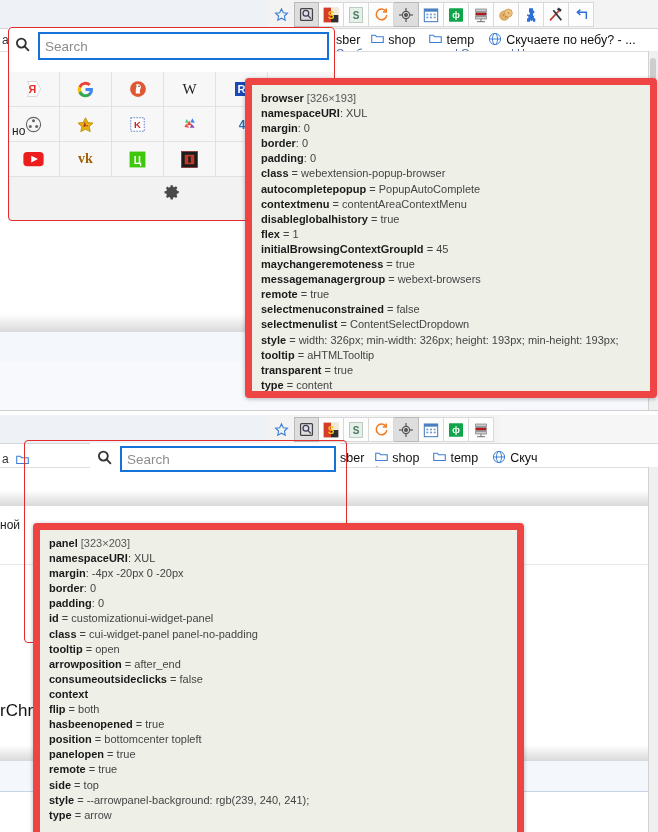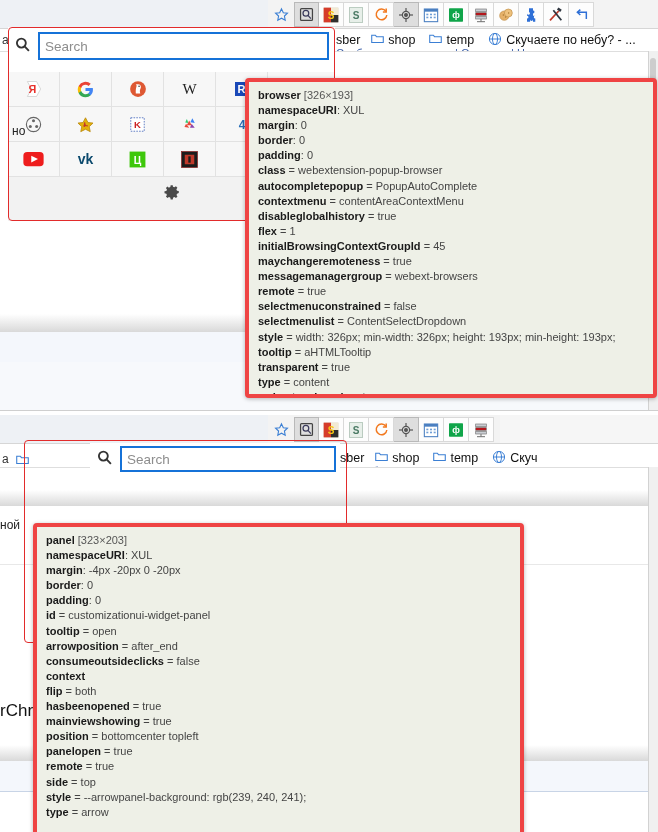--- a/index.html
+++ b/index.html
@@ -65,21 +65,21 @@
     background:#f7f7f7;
   }
   .gear-row{
     height:34px;display:flex;align-items:center;justify-content:center;
     background:#f2f2f2;
   }
 
   
   .infotip{
     background:#eef0e7;
-    border:4px solid #ef4444;
+    border:7px solid #ef4444;
     border-radius:4px;
     box-shadow:0 1px 4px rgba(0,0,0,.28);
     padding:6px 8px 7px 9px;
     box-sizing:border-box;
     font-size:11px;
     line-height:15.1px;
     color:#2b2b2b;
     overflow:hidden;
   }
   .infotip .ln{white-space:nowrap;}
@@ -329,21 +329,21 @@
     </div>
     <div class="eng-cell" style="border-right:none;"></div>
 
     <div class="eng-cell">
       <svg width="21" height="16" viewBox="0 0 28 20">
         <rect x="0.5" y="0.5" width="27" height="19" rx="5" fill="#ee1d1d"></rect>
         <polygon points="11,5.5 20,10 11,14.5" fill="#fff"></polygon>
       </svg>
     </div>
     <div class="eng-cell">
-      <span style="color:#0c4a6e;font-size:14px;font-weight:bold;font-family:Liberation Sans, sans-serif;">vk</span>
+      <span style="color:#a16207;font-size:14px;font-weight:bold;font-family:Liberation Serif, serif;">vk</span>
     </div>
     <div class="eng-cell">
       <svg width="19" height="19" viewBox="0 0 24 24">
         <rect x="2" y="2" width="20" height="20" fill="#3ec70b"></rect>
         <text x="12" y="17.5" font-size="13" font-weight="bold" fill="#fff" text-anchor="middle" font-family="sans-serif">Ц</text>
       </svg>
     </div>
     <div class="eng-cell">
       <svg width="19" height="19" viewBox="0 0 24 24">
         <rect x="2" y="2" width="20" height="20" fill="#1c1c1c" stroke="#8a2b2b"></rect>
@@ -558,27 +558,27 @@
   <div class="ln">
     <span class="k">panel</span>
     <span class="dim">[323×203]</span>
   </div>
   <div>
     <div class="ln"><span class="k">namespaceURI</span><span class="v">:</span> <span class="v">XUL</span></div>
     <div class="ln"><span class="k">margin</span><span class="v">:</span> <span class="v">-4px -20px 0 -20px</span></div>
     <div class="ln"><span class="k">border</span><span class="v">:</span> <span class="v">0</span></div>
     <div class="ln"><span class="k">padding</span><span class="v">:</span> <span class="v">0</span></div>
     <div class="ln"><span class="k">id</span> <span class="v">=</span> <span class="v">customizationui-widget-panel</span></div>
+    <div class="ln"><span class="k">class</span> <span class="v">=</span> <span class="v">cui-widget-panel panel-no-padding</span></div>
     <div class="ln"><span class="k">tooltip</span> <span class="v">=</span> <span class="v">open</span></div>
     <div class="ln"><span class="k">arrowposition</span> <span class="v">=</span> <span class="v">after_end</span></div>
     <div class="ln"><span class="k">consumeoutsideclicks</span> <span class="v">=</span> <span class="v">false</span></div>
     <div class="ln"><span class="k">context</span></div>
     <div class="ln"><span class="k">flip</span> <span class="v">=</span> <span class="v">both</span></div>
     <div class="ln"><span class="k">hasbeenopened</span> <span class="v">=</span> <span class="v">true</span></div>
-    <div class="ln"><span class="k">mainviewshowing</span> <span class="v">=</span> <span class="v">true</span></div>
     <div class="ln"><span class="k">position</span> <span class="v">=</span> <span class="v">bottomcenter topleft</span></div>
     <div class="ln"><span class="k">panelopen</span> <span class="v">=</span> <span class="v">true</span></div>
     <div class="ln"><span class="k">remote</span> <span class="v">=</span> <span class="v">true</span></div>
     <div class="ln"><span class="k">side</span> <span class="v">=</span> <span class="v">top</span></div>
     <div class="ln"><span class="k">style</span> <span class="v">=</span> <span class="v">--arrowpanel-background: rgb(239, 240, 241);</span></div>
     <div class="ln"><span class="k">type</span> <span class="v">=</span> <span class="v">arrow</span></div>
   </div>
 </div>
 
 </body></html>

